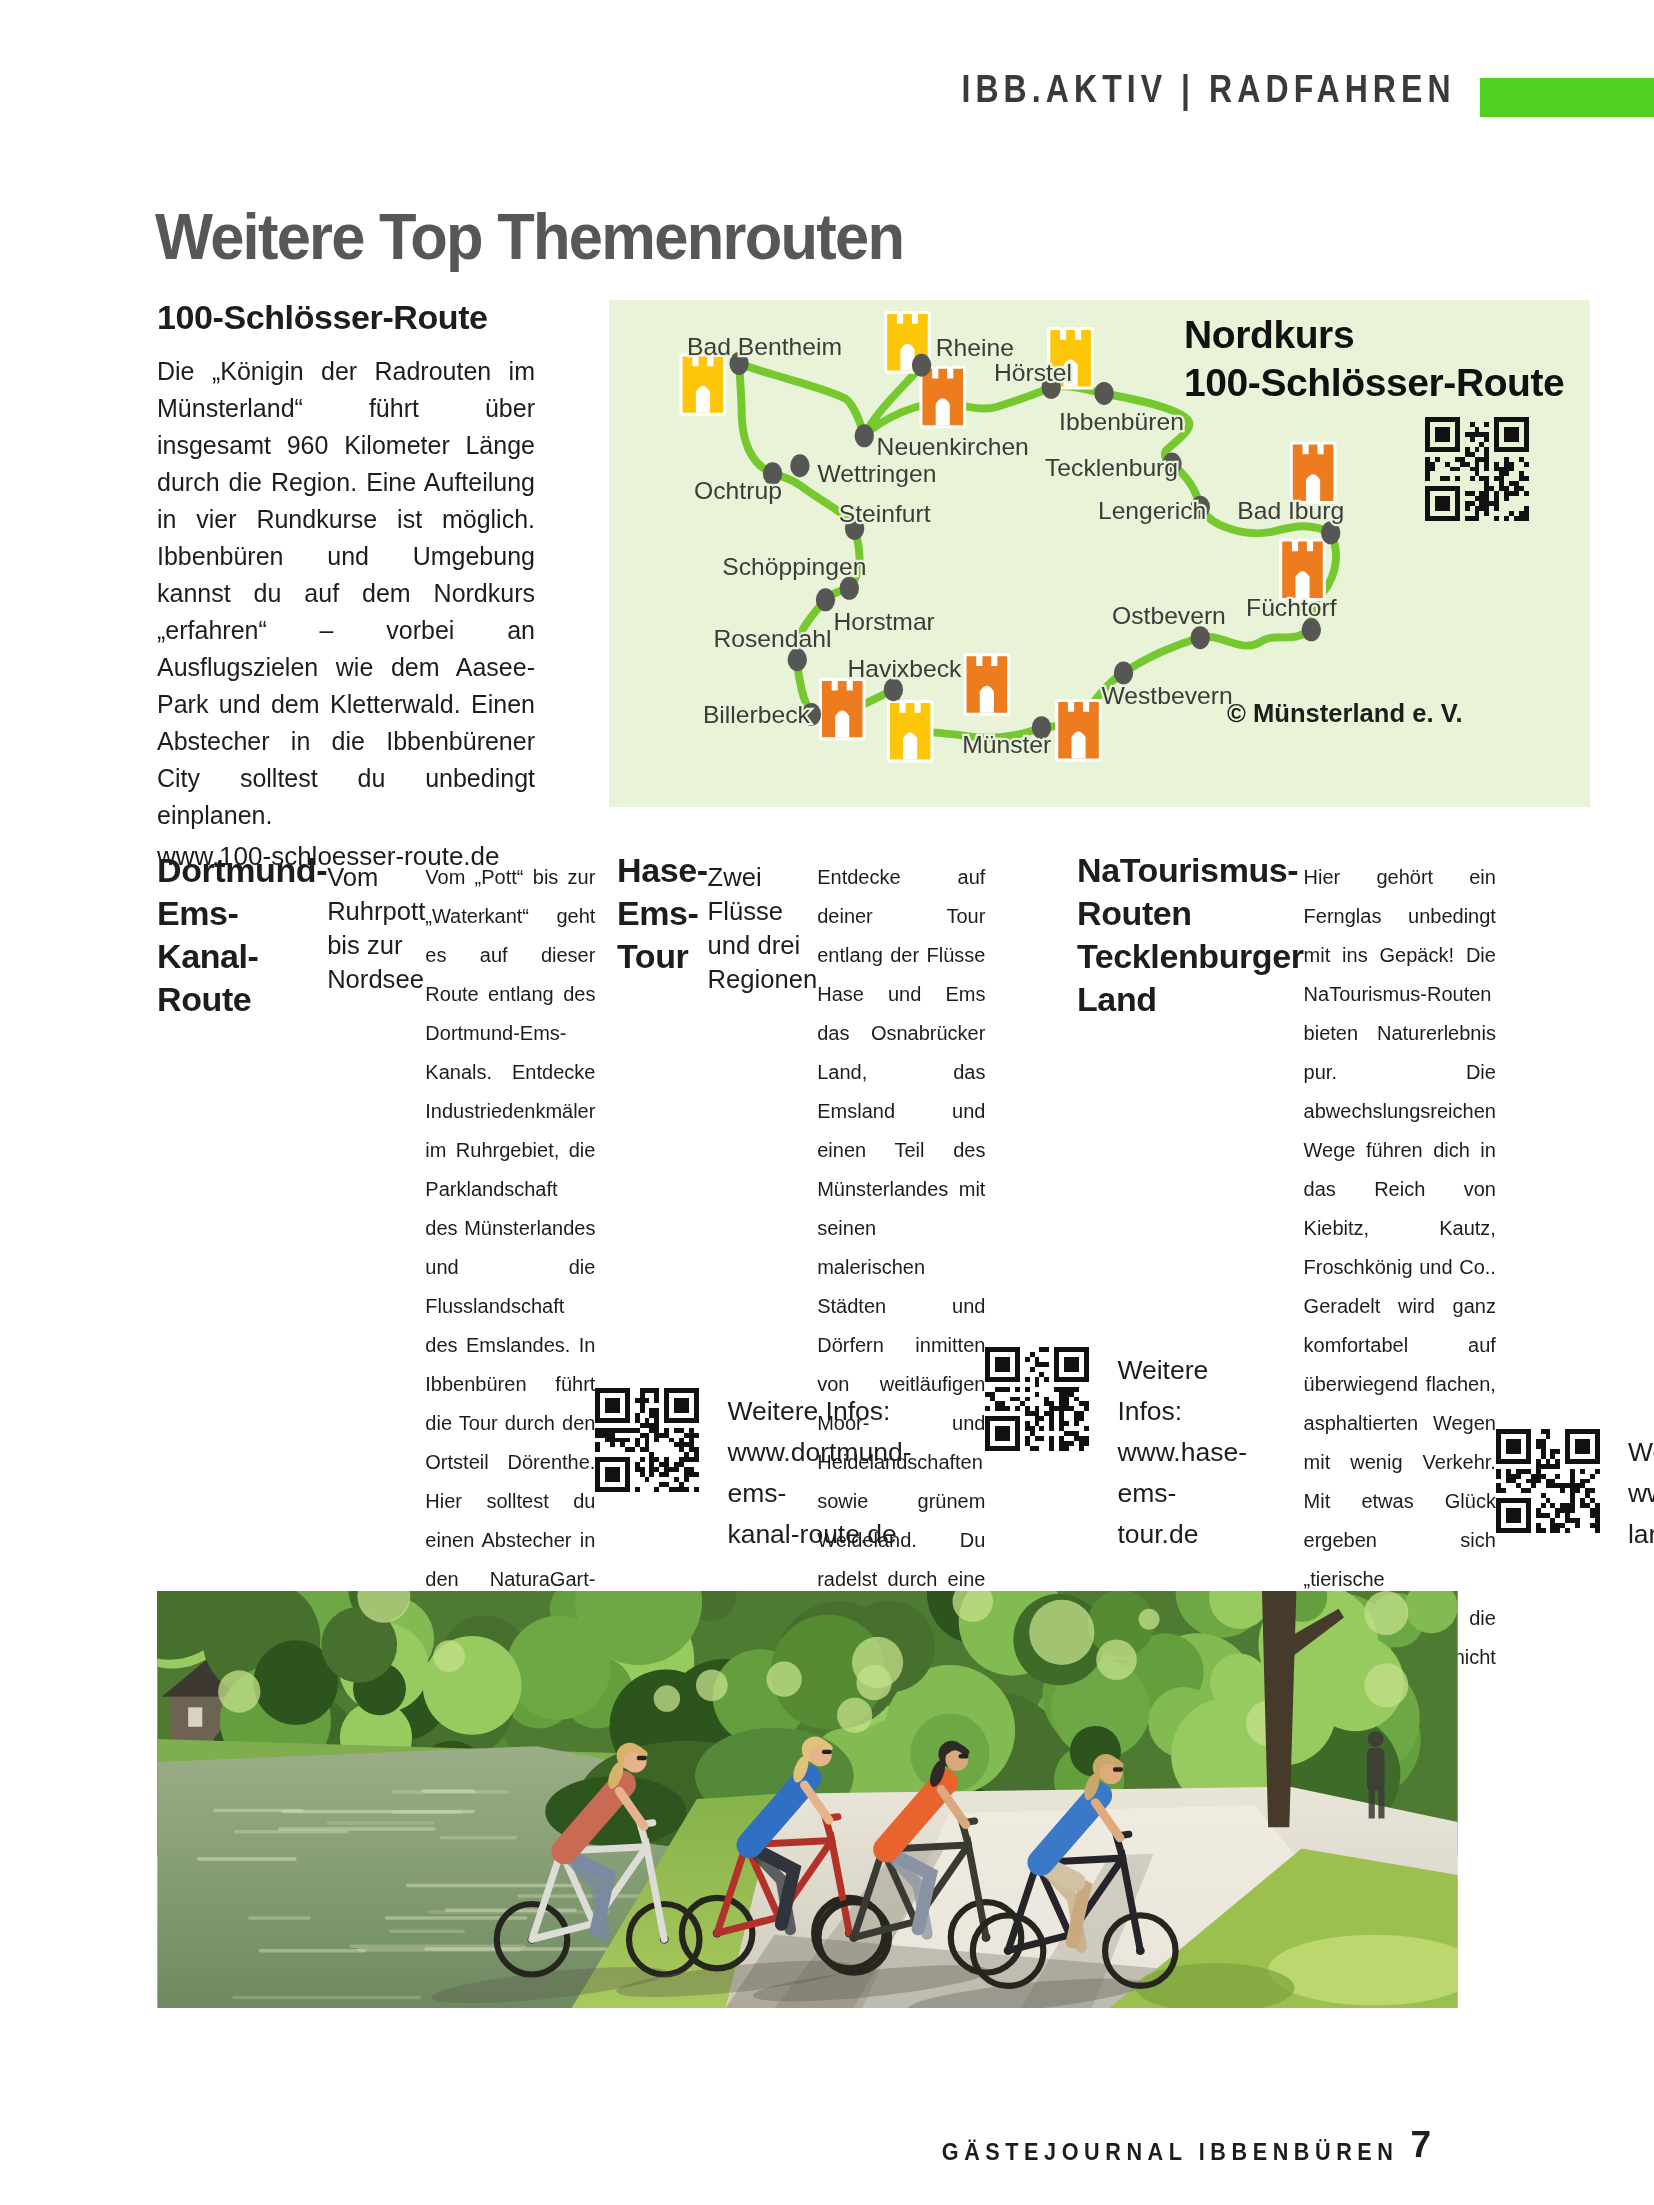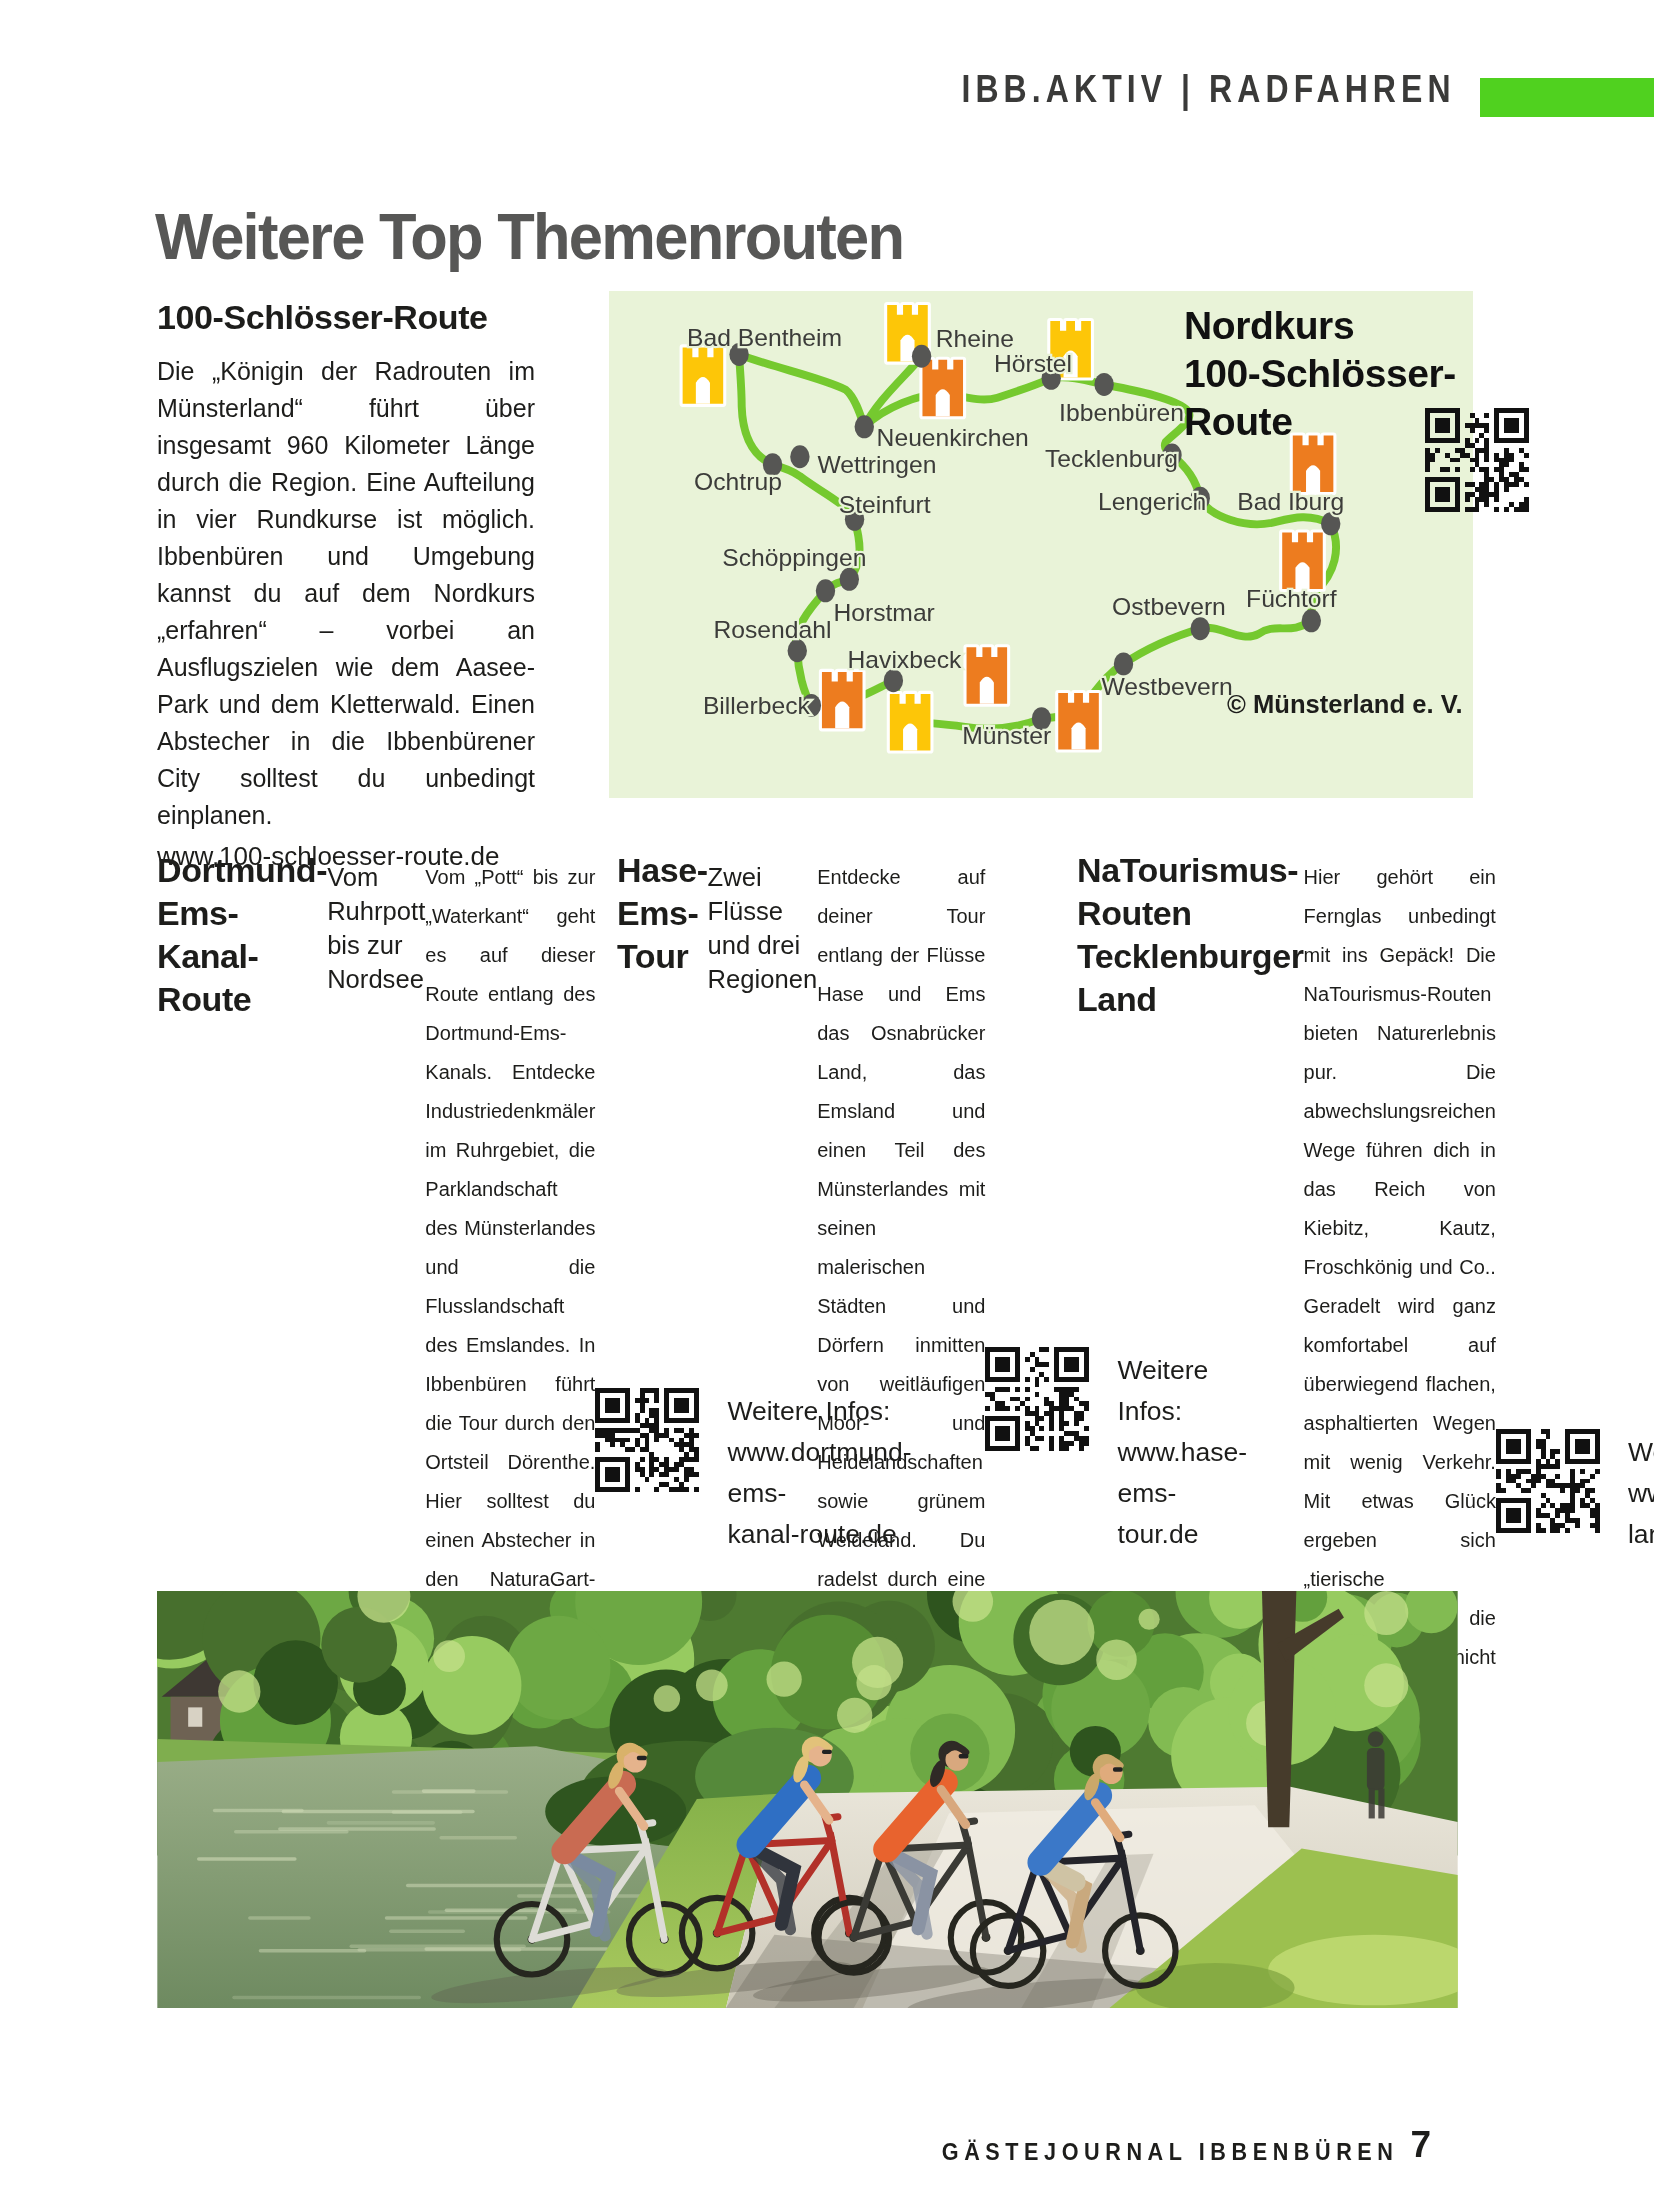--- a/index.html
+++ b/index.html
@@ -11,21 +11,21 @@
   .greenbar{position:absolute;left:1480px;top:78px;width:174px;height:39px;}
   
   .page-title{position:absolute;left:155px;top:157px;font-size:64px;font-weight:700;
               color:#575756;letter-spacing:-1.8px;transform:scaleX(.96);transform-origin:left center;white-space:nowrap;}
   
   .intro{position:absolute;left:157px;top:298px;width:378px;}
   .intro h2{margin:0 0 16px 0;font-size:34px;font-weight:700;color:#1d1d1b;letter-spacing:-0.4px;}
   .intro p{margin:0;font-size:25px;line-height:37px;text-align:justify;}
   .intro .url{margin-top:3.5px;font-size:26px;line-height:37px;}
   
-  .map{position:absolute;left:609px;top:291px;width:864px;height:507px;}
+  .map{position:absolute;left:609px;top:300px;width:981px;height:507px;}
   .map svg{position:absolute;left:0;top:0;}
   .map-title{position:absolute;left:575px;top:10.6px;font-size:39px;line-height:48px;
              font-weight:700;color:#111;letter-spacing:-0.4px;}
   .map-credit{position:absolute;left:618px;top:399px;font-size:25.6px;font-weight:700;color:#1d1d1b;}
   .map-qr{position:absolute;left:816px;top:117px;width:116px;height:116px;}
   
   .cols{position:absolute;left:157px;top:849px;width:1301px;height:706px;display:flex;gap:78px;}
   .col{width:382px;display:flex;flex-direction:row;}
   .col-heading{margin:0;font-size:34px;font-weight:700;line-height:43px;color:#1d1d1b;letter-spacing:-0.4px;}
   .col-heading span{display:block;}

